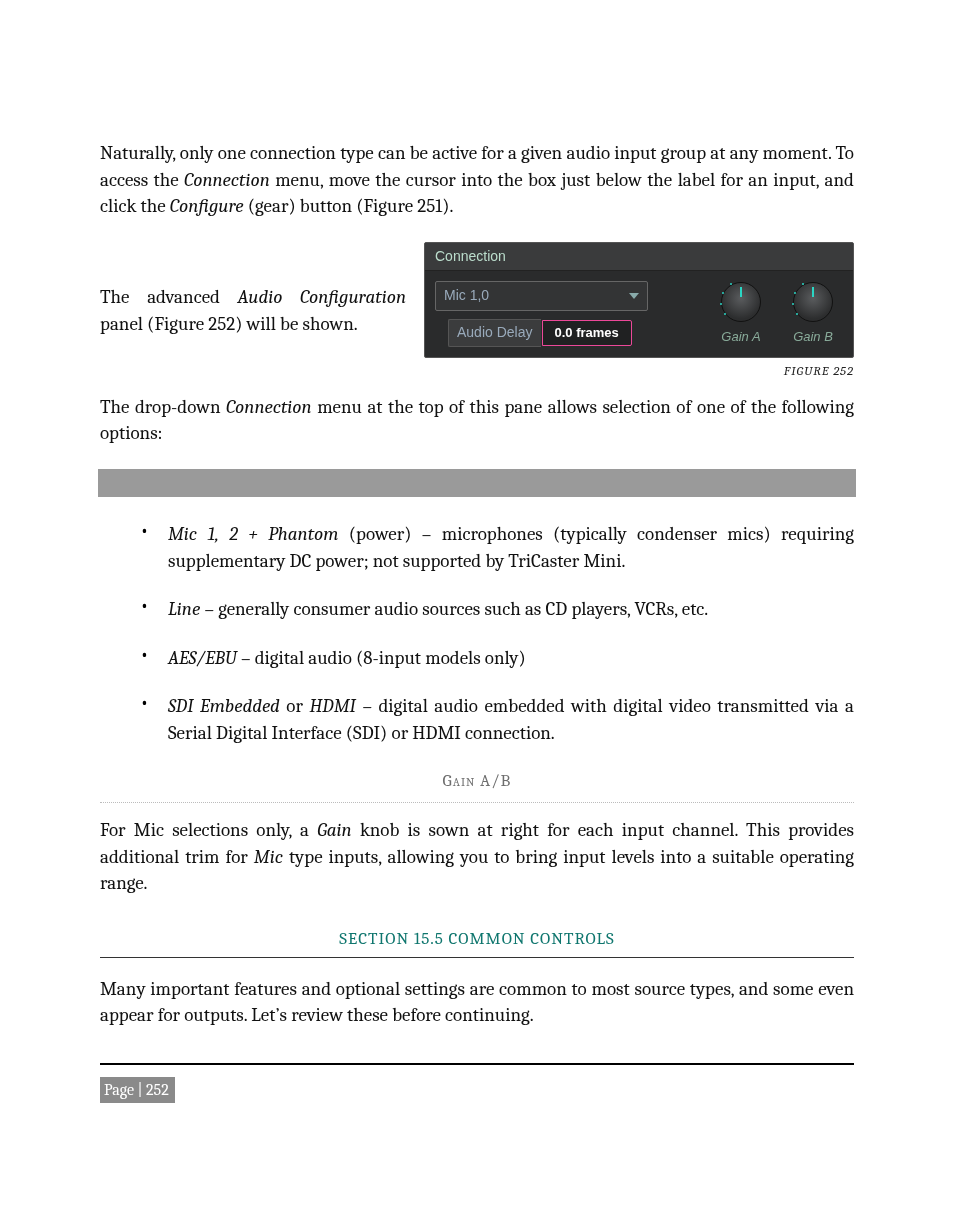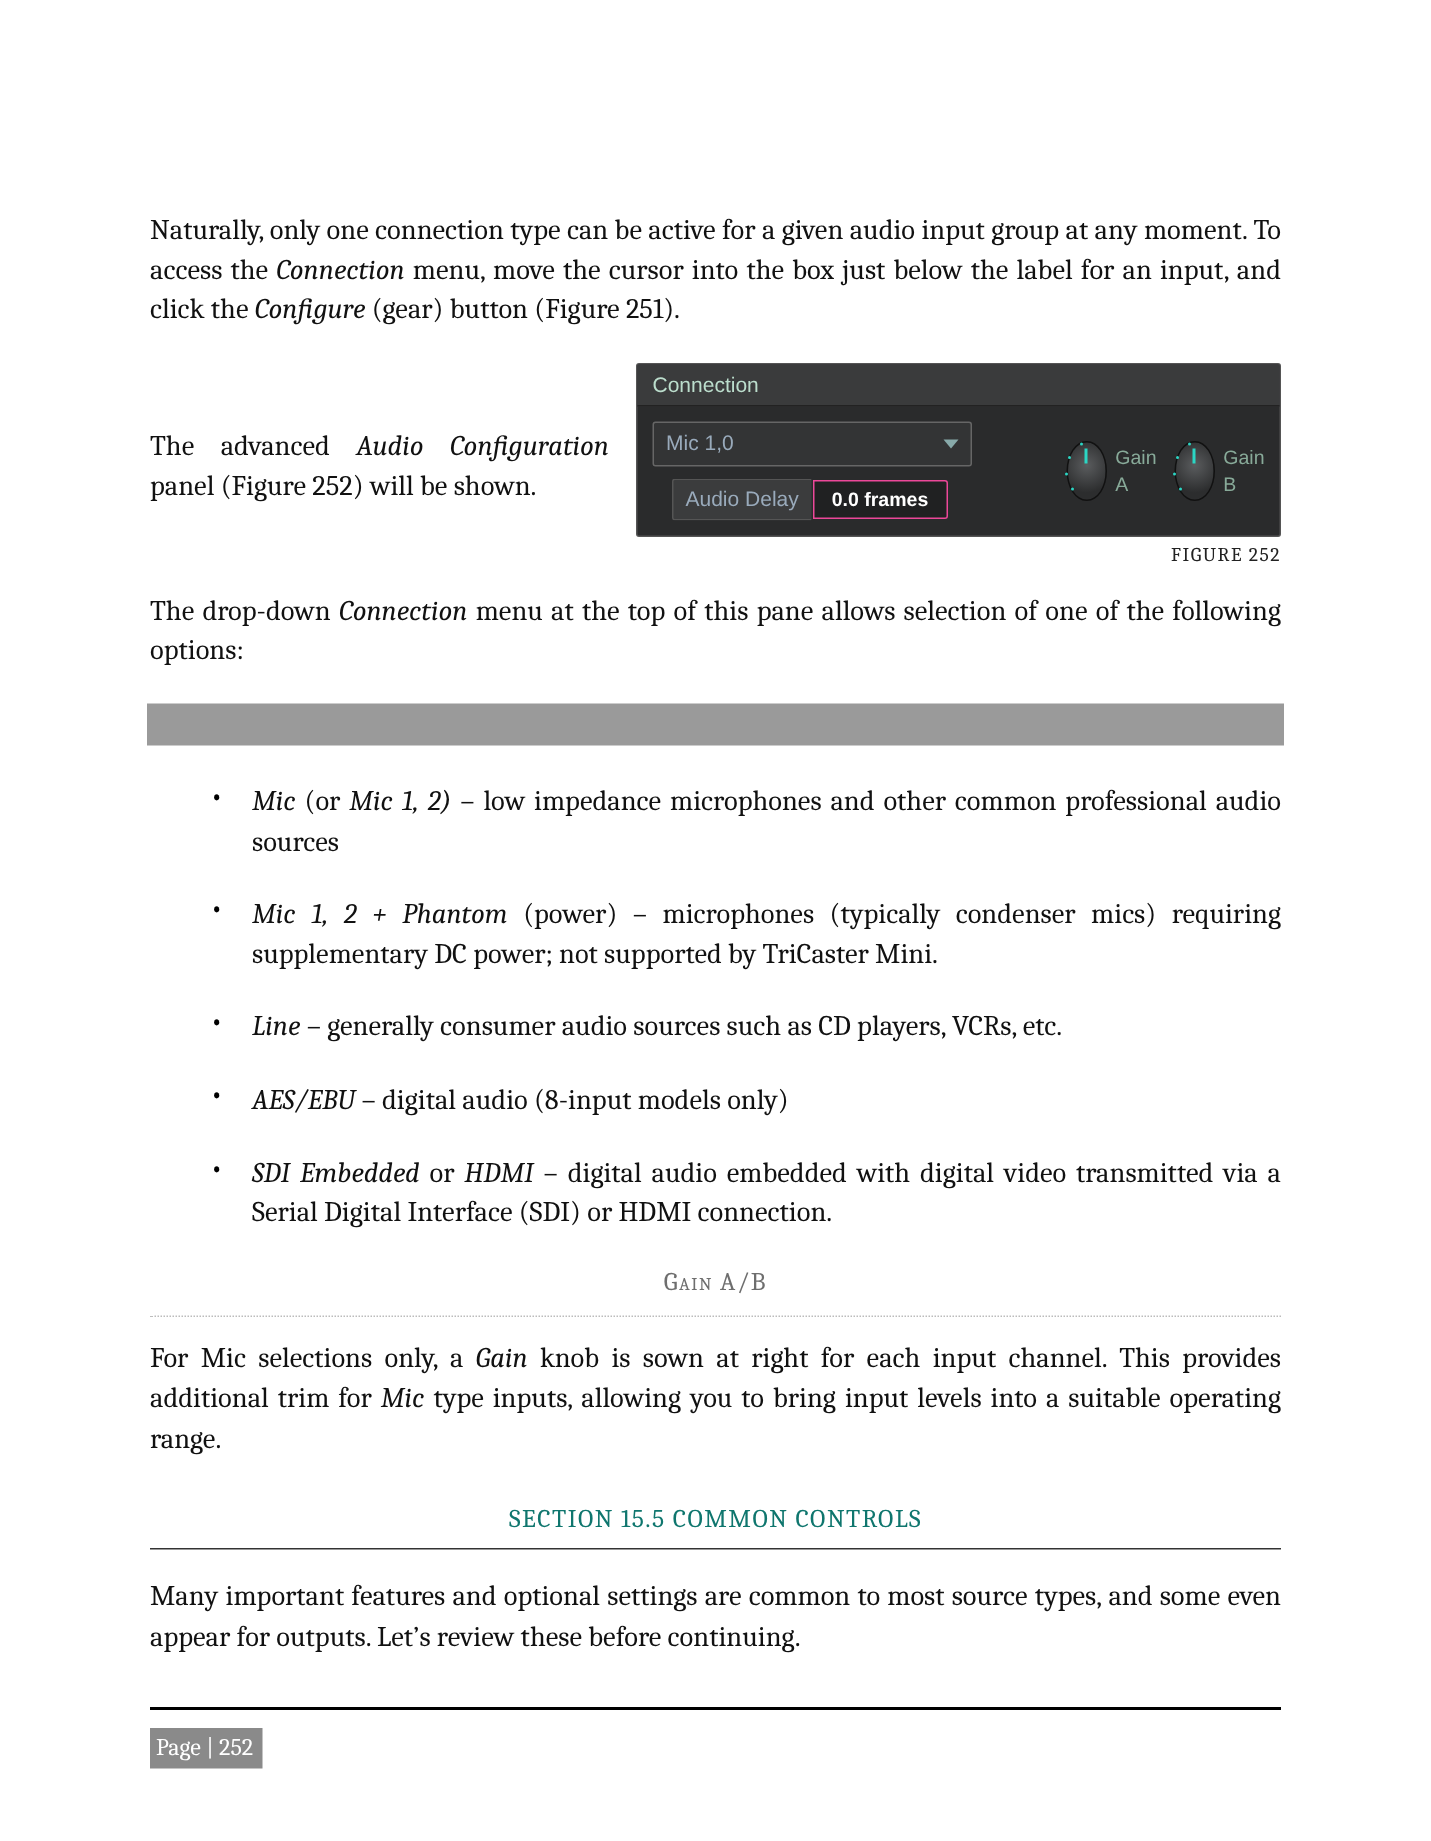--- a/index.html
+++ b/index.html
@@ -95,23 +95,25 @@
     color: #fff;
     padding: 3px 12px;
     background: #202122;
     border: 1px solid #ec4899;
     border-radius: 0 2px 2px 0;
     font-weight: 600;
     font-size: 13px;
   }
   .knob-col {
     display: flex;
+    flex-direction: column;
     align-items: center;
     gap: 6px;
     width: 60px;
+    font-style: italic;
   }
   .knob {
     width: 38px;
     height: 38px;
     border-radius: 50%;
     background: radial-gradient(circle at 50% 40%, #5a5c5e 0%, #2c2d2e 70%);
     border: 1px solid #111;
     position: relative;
   }
   .knob .tick {
@@ -127,20 +129,21 @@
     color: #8a9;
     font-size: 13px;
   }
   .fig-caption {
     text-align: right;
     font-size: 13px;
     letter-spacing: 1px;
     margin-top: 4px;
     color: #222;
     font-family: Cambria, Georgia, serif;
+    font-style: italic;
   }
   .gray-bar {
     height: 28px;
     background: #9a9a9a;
     margin: 18px -2px 24px -2px;
   }
   ul.options {
     list-style: none;
     padding: 0 0 0 40px;
     margin: 0 0 10px 0;
@@ -281,23 +284,20 @@
 </div>
 
 <p class="para">
   <span>The drop-down </span><span class="italic">Connection</span><span> menu at the top of this pane allows selection of one of the following options:</span>
 </p>
 
 <div class="gray-bar"></div>
 
 <ul class="options">
   <li>
-    <span class="italic">Mic</span><span> (or </span><span class="italic">Mic 1, 2)</span><span> – low impedance microphones and other common professional audio sources</span>
-  </li>
-  <li>
     <span class="italic">Mic 1, 2 + Phantom</span><span> (power) – microphones (typically condenser mics) requiring supplementary DC power; not supported by TriCaster Mini.</span>
   </li>
   <li>
     <span class="italic">Line</span><span> – generally consumer audio sources such as CD players, VCRs, etc.</span>
   </li>
   <li>
     <span class="italic">AES/EBU</span><span> – digital audio (8-input models only)</span>
   </li>
   <li>
     <span class="italic">SDI Embedded</span><span> or </span><span class="italic">HDMI</span><span> – digital audio embedded with digital video transmitted via a Serial Digital Interface (SDI) or HDMI connection.</span>

